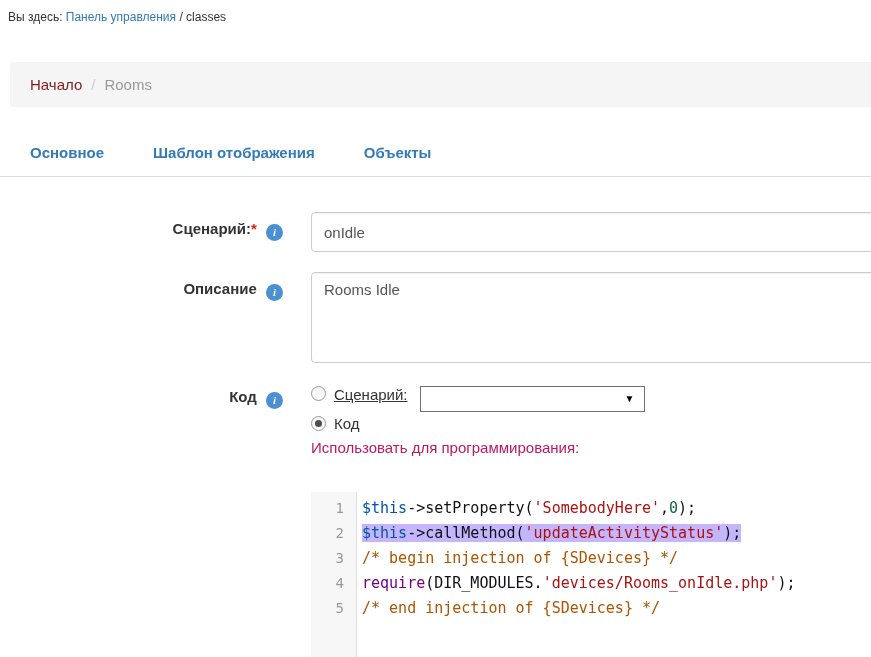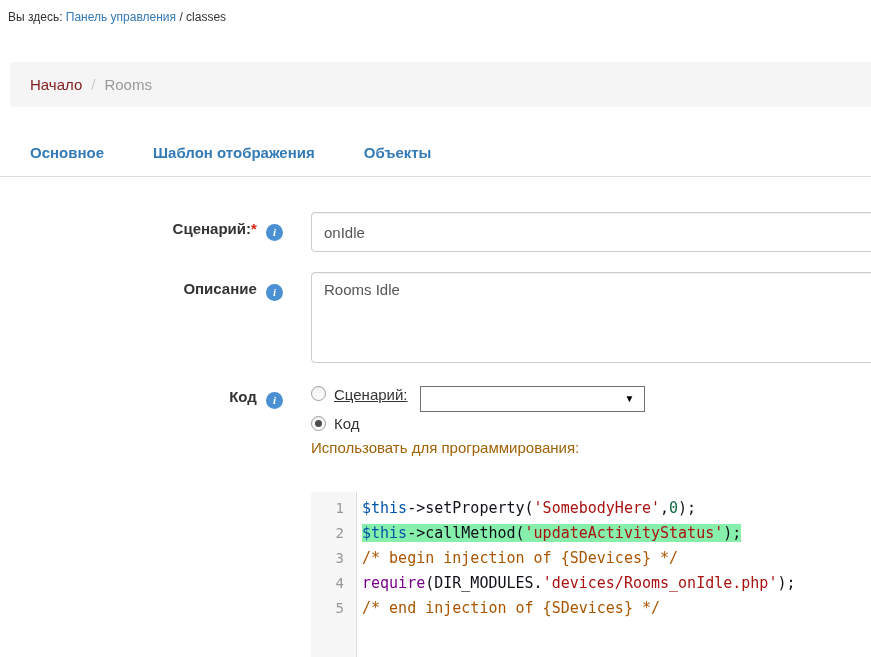--- a/index.html
+++ b/index.html
@@ -85,42 +85,42 @@
   .scenario-row .rlabel { margin-left: 8px; color: #333; }
   .select-box {
     position: relative; margin-left: 12px; width: 225px; height: 26px;
     border: 1px solid #707070; background: #fff; cursor: pointer;
   }
   .select-box .arrow {
     position: absolute; right: 9px; top: 6px; font-size: 10px; color: #000;
   }
   .code-radio-row { position: absolute; left: 311px; top: 415px; display: flex; align-items: center; }
   .code-radio-row .rlabel { margin-left: 8px; color: #333; }
-  .usage-label { position: absolute; left: 311px; top: 439px; color: #a16207; }
+  .usage-label { position: absolute; left: 311px; top: 439px; color: #be185d; }
   .lang-row { position: absolute; left: 311px; top: 462px; display: flex; align-items: center; margin-top: 48px; }
   .lang-row .rlabel { margin: 0 4px 0 8px; color: #333; }
   .lang-row .gap { width: 10px; }
 
   
   .editor {
     position: absolute; left: 311px; top: 492px; width: 620px; height: 170px;
     display: flex; font-family: "DejaVu Sans Mono", monospace; font-size: 15px;
     background: #fff; cursor: text;
   }
   .gutter {
     width: 46px; background: #f7f7f7; border-right: 1px solid #ddd;
     padding-top: 4px; flex: none;
   }
   .gutter .ln {
     height: 25px; line-height: 25px; text-align: right; padding-right: 12px;
     color: #999; font-size: 14px;
   }
   .code-area { flex: 1; padding-top: 4px; overflow: hidden; }
   .code-line { height: 25px; line-height: 25px; padding-left: 5px; white-space: pre; }
-  .code-line.hl .code-text { background: #86efac; }
+  .code-line.hl .code-text { background: #c4b5fd; }
   .tok-plain    { color: #101018; }
   .tok-variable2{ color: #0055aa; }
   .tok-string   { color: #aa1111; }
   .tok-number   { color: #116644; }
   .tok-comment  { color: #aa5500; }
   .tok-keyword  { color: #770088; }
 </style>
 </head>
 <body>
 

